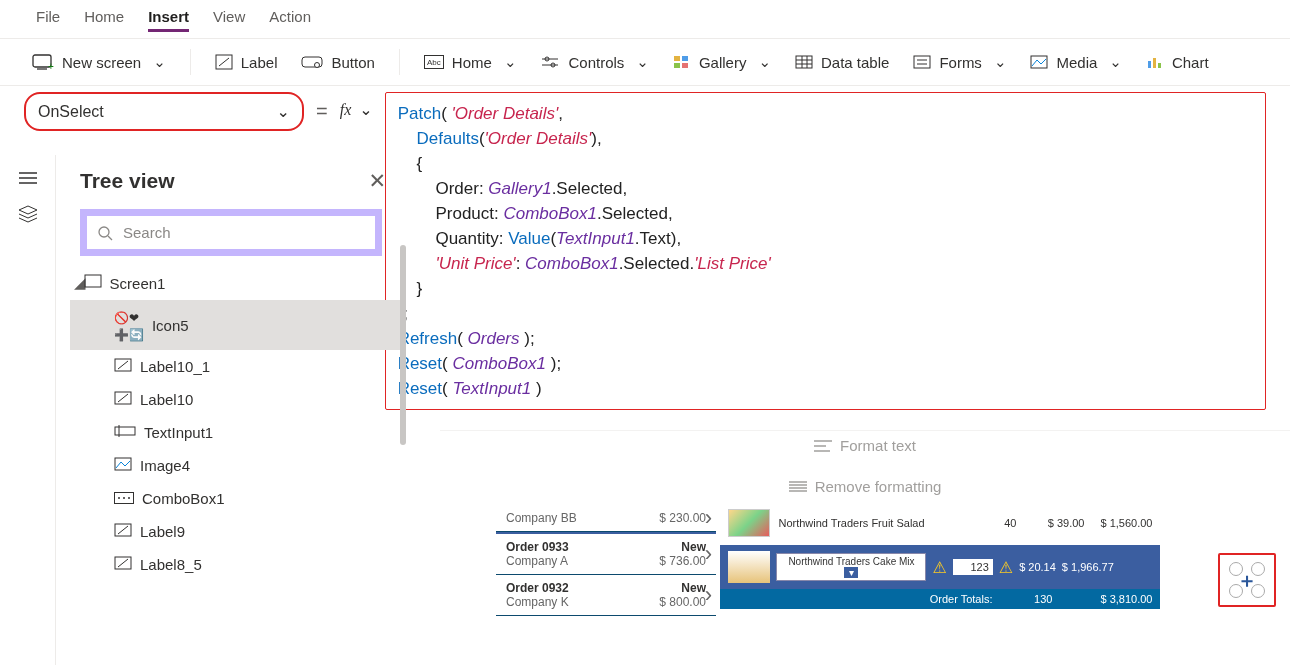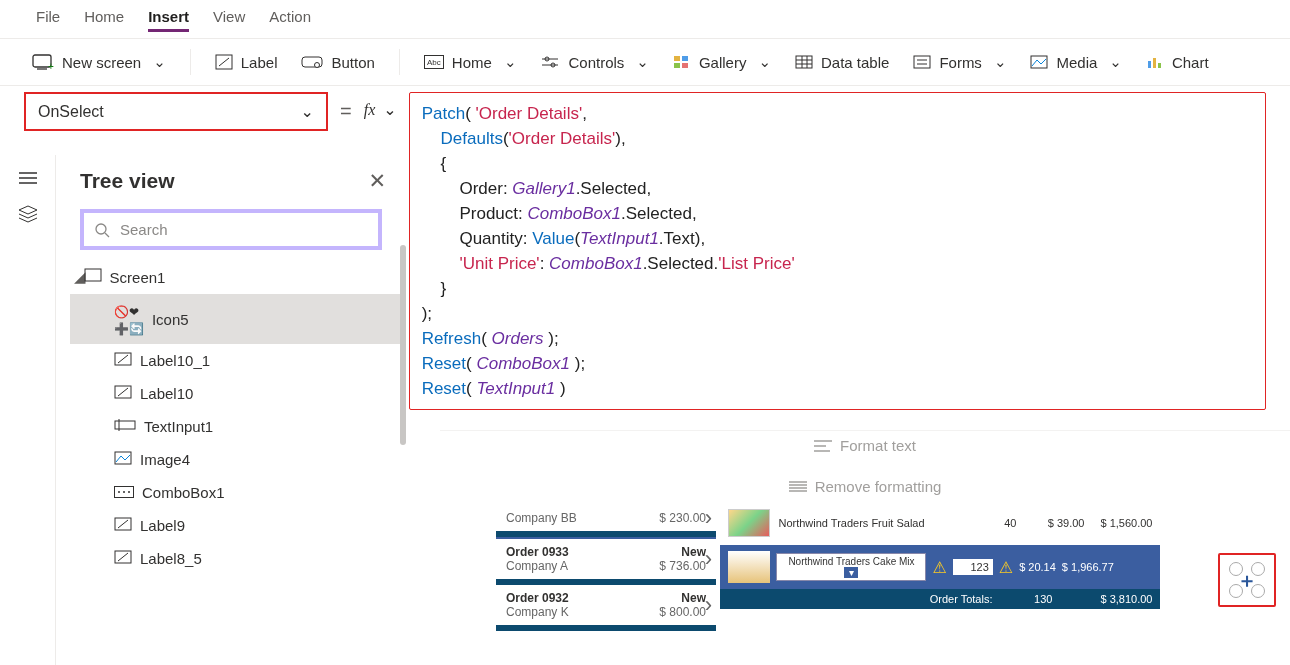--- a/index.html
+++ b/index.html
@@ -12,68 +12,68 @@
 
   
   .ribbon { display: flex; align-items: center; padding: 10px 24px; gap: 8px; border-bottom: 1px solid #edebe9; font-size: 15px; color: #323130; overflow: hidden; white-space: nowrap; }
   .ribbon .sep { width: 1px; height: 26px; background: #edebe9; margin: 0 8px; }
   .rib-btn { display: inline-flex; align-items: center; gap: 8px; padding: 4px 8px; cursor: pointer; }
   .rib-btn svg { flex: none; }
   .chev { margin-left: 4px; }
 
   
   .formula-row { display: flex; align-items: flex-start; padding: 6px 24px 6px 24px; gap: 12px; }
-  .prop-dd { width: 304px; border: 2px solid #e02424; border-radius: 0; padding: 8px 12px; display: flex; align-items: center; justify-content: space-between; font-size: 16px; }
+  .prop-dd { width: 280px; border: 2px solid #e02424; border-radius: 16px; padding: 8px 12px; display: flex; align-items: center; justify-content: space-between; font-size: 16px; }
   .eq { font-size: 20px; color: #605e5c; padding-top: 8px; }
   .fx { font-size: 16px; font-style: italic; font-family: Georgia, serif; padding-top: 8px; display: inline-flex; align-items: center; gap: 4px; }
   .fx .chev { font-style: normal; }
   .code-area { flex: 1; border: 1px solid #e02424; border-radius: 2px; padding: 8px 12px 8px 12px; font-family: Consolas, monospace; font-size: 17px; line-height: 25px; white-space: pre; overflow: hidden; }
   .tk-fn { color: #0a6cbd; }
-  .tk-str { color: #c7254e; }
+  .tk-str { color: #c7254e; font-style: italic; }
   .tk-id { color: #6a2ea0; font-style: italic; }
   .tk-txt { color: #222; }
 
   
   .left-rail { position: absolute; left: 0; top: 155px; width: 56px; border-right: 1px solid #edebe9; height: 510px; display: flex; flex-direction: column; align-items: center; gap: 16px; padding-top: 16px; }
   .left-rail .ic { cursor: pointer; }
 
   .tree-panel { position: absolute; left: 56px; top: 155px; width: 350px; }
   .tree-head { display: flex; align-items: center; justify-content: space-between; padding: 14px 20px 10px 24px; font-size: 21px; font-weight: 600; }
   .tree-head .x { cursor: pointer; color: #605e5c; font-weight: 400; }
-  .search { margin: 6px 24px 10px; border: 4px solid #c4b5fd; padding: 8px 10px; display: flex; align-items: center; gap: 10px; color: #8a8886; font-size: 15px; }
+  .search { margin: 6px 24px 10px; border: 7px solid #c4b5fd; padding: 8px 10px; display: flex; align-items: center; gap: 10px; color: #8a8886; font-size: 15px; }
   .tree { padding-left: 14px; font-size: 15px; }
   .tree-row { display: flex; align-items: center; gap: 8px; padding: 8px 8px 8px 4px; cursor: pointer; }
   .tree-row.sel { background: #e1dfdd; }
   .tree-row.indent { padding-left: 44px; }
   .tree-scroll { position: absolute; right: 0; top: 90px; width: 6px; height: 200px; background: #c8c6c4; border-radius: 3px; }
 
   
   .canvas { position: absolute; left: 440px; top: 430px; right: 0; }
   .fmt-bar { display: flex; gap: 24px; padding: 6px 22px 10px; color: #a19f9d; font-size: 15px; align-items: center; border-top: 1px solid #f3f2f1; flex-direction: column; }
   .preview { position: relative; margin-left: 56px; }
 
   .order-col { width: 220px; display: inline-block; vertical-align: top; }
-  .order-cell { border-bottom: 6px solid #0c4a6e; padding: 6px 10px; font-size: 12px; position: relative; }
+  .order-cell { border-bottom: 1px solid #0c4a6e; padding: 6px 10px; font-size: 12px; position: relative; }
   .order-cell .r2 { display: flex; justify-content: space-between; font-weight: 600; }
   .order-cell .r3 { display: flex; justify-content: space-between; color: #666; }
   .order-cell .arrow { position: absolute; right: 4px; top: 50%; transform: translateY(-50%); color: #666; font-size: 22px; }
 
   .detail-col { display: inline-block; width: 440px; vertical-align: top; font-size: 11px; }
   .prod-row { display: flex; align-items: center; gap: 8px; padding: 4px 8px; }
   .prod-row img, .prod-row .thumb { width: 42px; height: 28px; background: #eee; border: 1px solid #ccc; flex: none; }
   .prod-row .name { flex: 1; }
   .prod-row .q, .prod-row .p, .prod-row .t { width: 60px; text-align: right; }
 
   .sel-row { background: #3b5ea0; color: #fff; padding: 6px 8px; display: flex; align-items: center; gap: 6px; margin-top: 4px; }
   .sel-row .thumb { width: 42px; height: 32px; background: #fff; }
   .sel-row .combo { background: #fff; color: #333; padding: 2px 4px; font-size: 10px; width: 150px; display: flex; justify-content: space-between; align-items: center; border: 1px solid #88a; flex-direction: column; }
   .sel-row .combo .dd { background: #3b5ea0; color: #fff; width: 14px; text-align: center; }
   .sel-row .warn { color: #f9ca24; font-size: 16px; }
   .sel-row .inp { background: #fff; color: #333; width: 40px; text-align: right; padding: 2px 4px; }
-  .totals-row { background: #0c4a6e; color: #fff; font-size: 11px; padding: 4px 8px; display: flex; }
+  .totals-row { background: #0369a1; color: #fff; font-size: 11px; padding: 4px 8px; display: flex; }
   .totals-row .lbl { flex: 1; text-align: right; }
   .totals-row .v { width: 60px; text-align: right; }
 
   .add-icon-box { position: absolute; right: 14px; top: 48px; width: 58px; height: 54px; border: 2px solid #e02424; border-radius: 2px; background: #fff; display: flex; align-items: center; justify-content: center; }
   .four-circ { position: relative; width: 40px; height: 40px; }
   .four-circ .c { position: absolute; width: 14px; height: 14px; border: 1px solid #aaa; border-radius: 50%; background: #fff; }
   .four-circ .c1 { left: 2px; top: 2px; } .four-circ .c2 { right: 2px; top: 2px; }
   .four-circ .c3 { left: 2px; bottom: 2px; } .four-circ .c4 { right: 2px; bottom: 2px; }
   .four-circ .plus { position: absolute; left: 50%; top: 50%; transform: translate(-50%,-50%); color: #2b579a; font-size: 20px; font-weight: 700; }
 </style>

